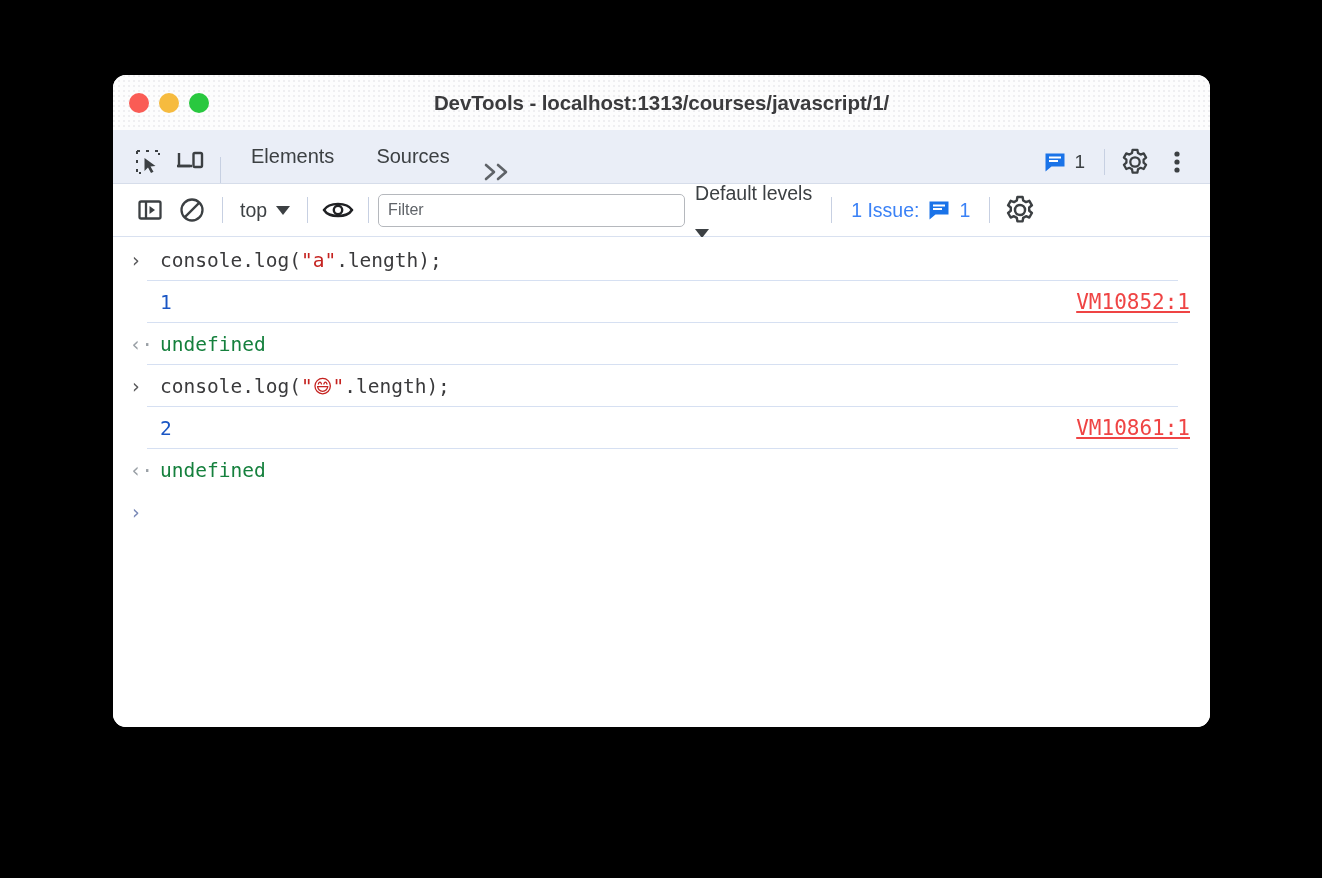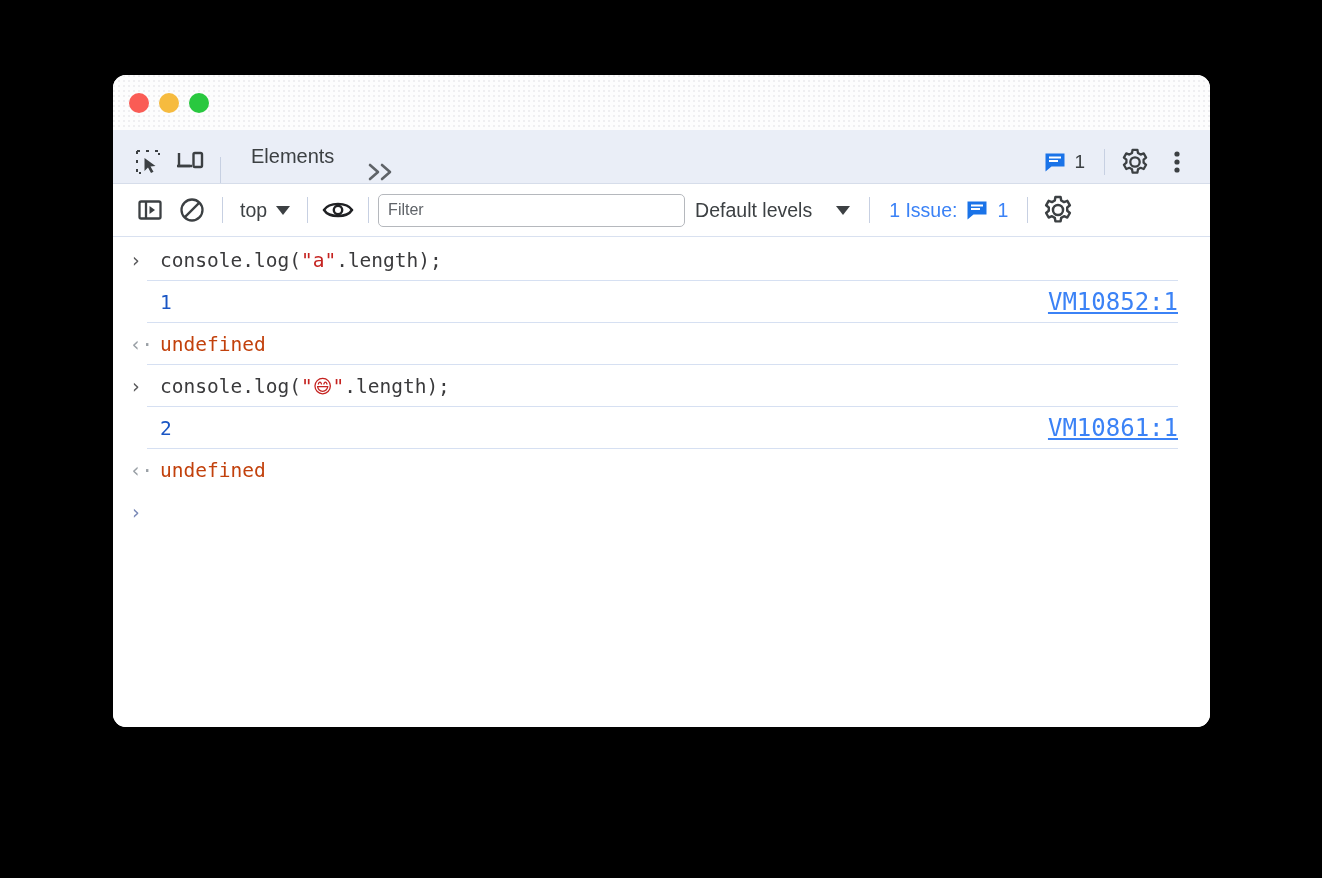--- a/index.html
+++ b/index.html
@@ -143,24 +143,25 @@
     border-radius: 5px;
     background: #fff;
     font-family: "Liberation Sans", sans-serif;
     font-size: 16px;
     color: #3c4043;
     padding: 0 9px;
     outline: none;
   }
   .filter-input::placeholder { color: #5f6368; }
   .levels {
-    display: flex; align-items: center; gap: 24px;
+    display: flex; align-items: flex-start; gap: 24px;
     padding: 0 10px;
     font-size: 19.5px; color: #3c4043;
     white-space: nowrap;
+    flex-direction: column;
   }
   .issue-status {
     display: flex; align-items: center; gap: 9px;
     padding: 0 10px;
     font-size: 19.5px; color: #3b82f6;
     white-space: nowrap;
   }
 
   
   .console-body {
@@ -194,28 +195,28 @@
   .gutter.input  { color: #5a5a5c; }
   .gutter.output { color: #9aa0a6; }
   .code { color: #3a3a3c; white-space: pre; }
   .str-quote { color: #c5221f; }
   .str-content { color: #c5221f; }
   .emoji {
     font-family: "DejaVu Sans", sans-serif;
     font-size: 19px;
   }
   .result-num { color: #1a56c4; font-weight: 400; }
-  .undefined-val { color: #c2410c; }
+  .undefined-val { color: #15803d; }
   .vm-link {
     position: absolute;
-    right: 32px;
-    color: #3b82f6;
+    right: 20px;
+    color: #ef4444;
     text-decoration: underline;
     font-family: "DejaVu Sans Mono", monospace;
-    font-size: 24px;
+    font-size: 21px;
   }
   .prompt-row {
     display: flex;
     align-items: center;
     min-height: 42px;
     padding-left: 17px;
   }
   .prompt-chevron {
     width: 30px;
     color: #7b8ab8;
@@ -229,20 +230,21 @@
 <div id="screen">
 
   <div class="window">
 
     <div class="titlebar">
       <div class="traffic">
         <div class="dot red"></div>
         <div class="dot yellow"></div>
         <div class="dot green"></div>
       </div>
+      <div class="title-text">DevTools - localhost:1313/courses/javascript/1/</div>
     </div>
 
     <div class="tabbar">
 
       <div class="icon-btn">
         <svg width="26" height="26" viewBox="0 0 26 26">
           <path d="M2 2 h6 M11 2 h6 M20 2 h4 v4 M24 9 h0 M2 2 v6 M2 11 v6 M2 20 v4 h4" fill="none" stroke="#3c4043" stroke-width="2" stroke-dasharray="3 3"></path>
           <path d="M9.5 9 L9.5 22 L13 18.5 L16 24 L18.5 22.7 L15.5 17.5 L20.5 17 Z" fill="#3c4043"></path>
         </svg>
       </div>
@@ -252,20 +254,23 @@
           <path d="M3 4 v13 h11" fill="none" stroke="#3c4043" stroke-width="2.4"></path>
           <path d="M1 17 h15" fill="none" stroke="#3c4043" stroke-width="2.4"></path>
           <rect x="17.5" y="4" width="8.5" height="14" rx="1.4" fill="none" stroke="#3c4043" stroke-width="2.4"></rect>
         </svg>
       </div>
 
       <div class="vsep"></div>
 
       <div class="tab">
         <span>Elements</span>
+      </div>
+      <div class="tab">
+        <span>Sources</span>
       </div>
 
       <div class="chev-more">
         <svg width="34" height="22" viewBox="0 0 34 22">
           <path d="M5 4 L13 11 L5 18 M17 4 L25 11 L17 18" fill="none" stroke="#5f6368" stroke-width="2.6" stroke-linecap="round" stroke-linejoin="round"></path>
         </svg>
       </div>
 
       <div class="tabbar-right">
         <div class="issues-chip">

